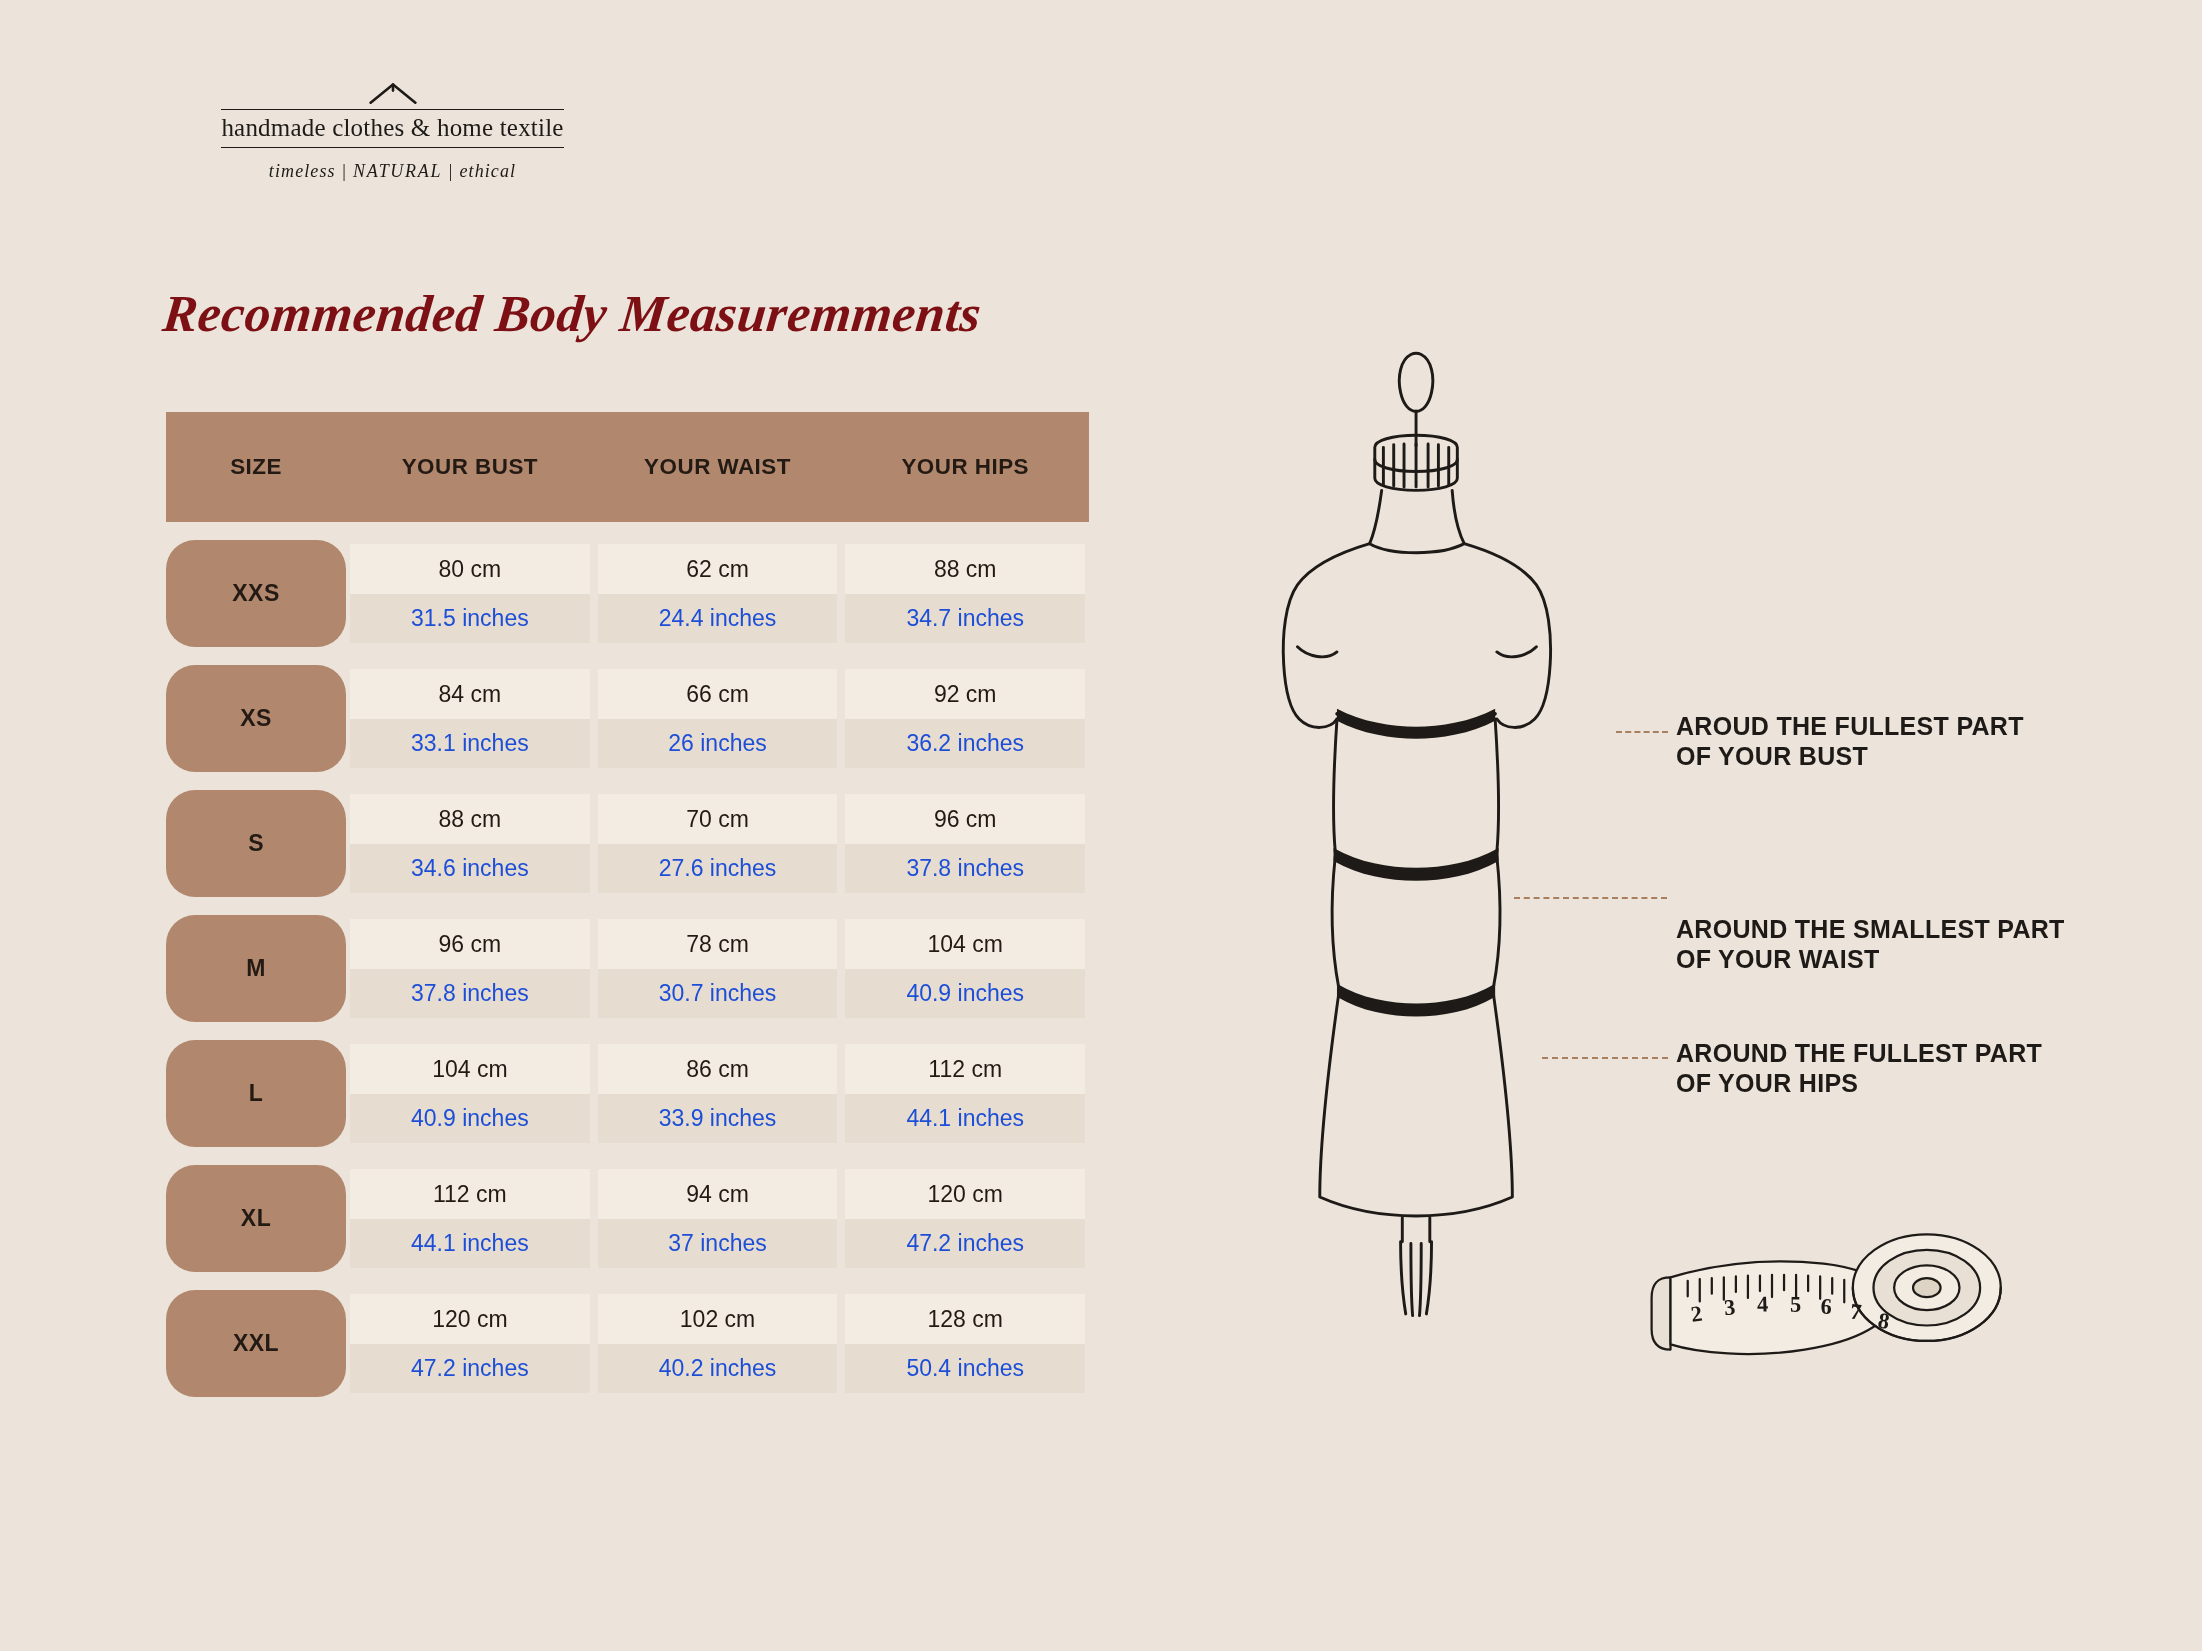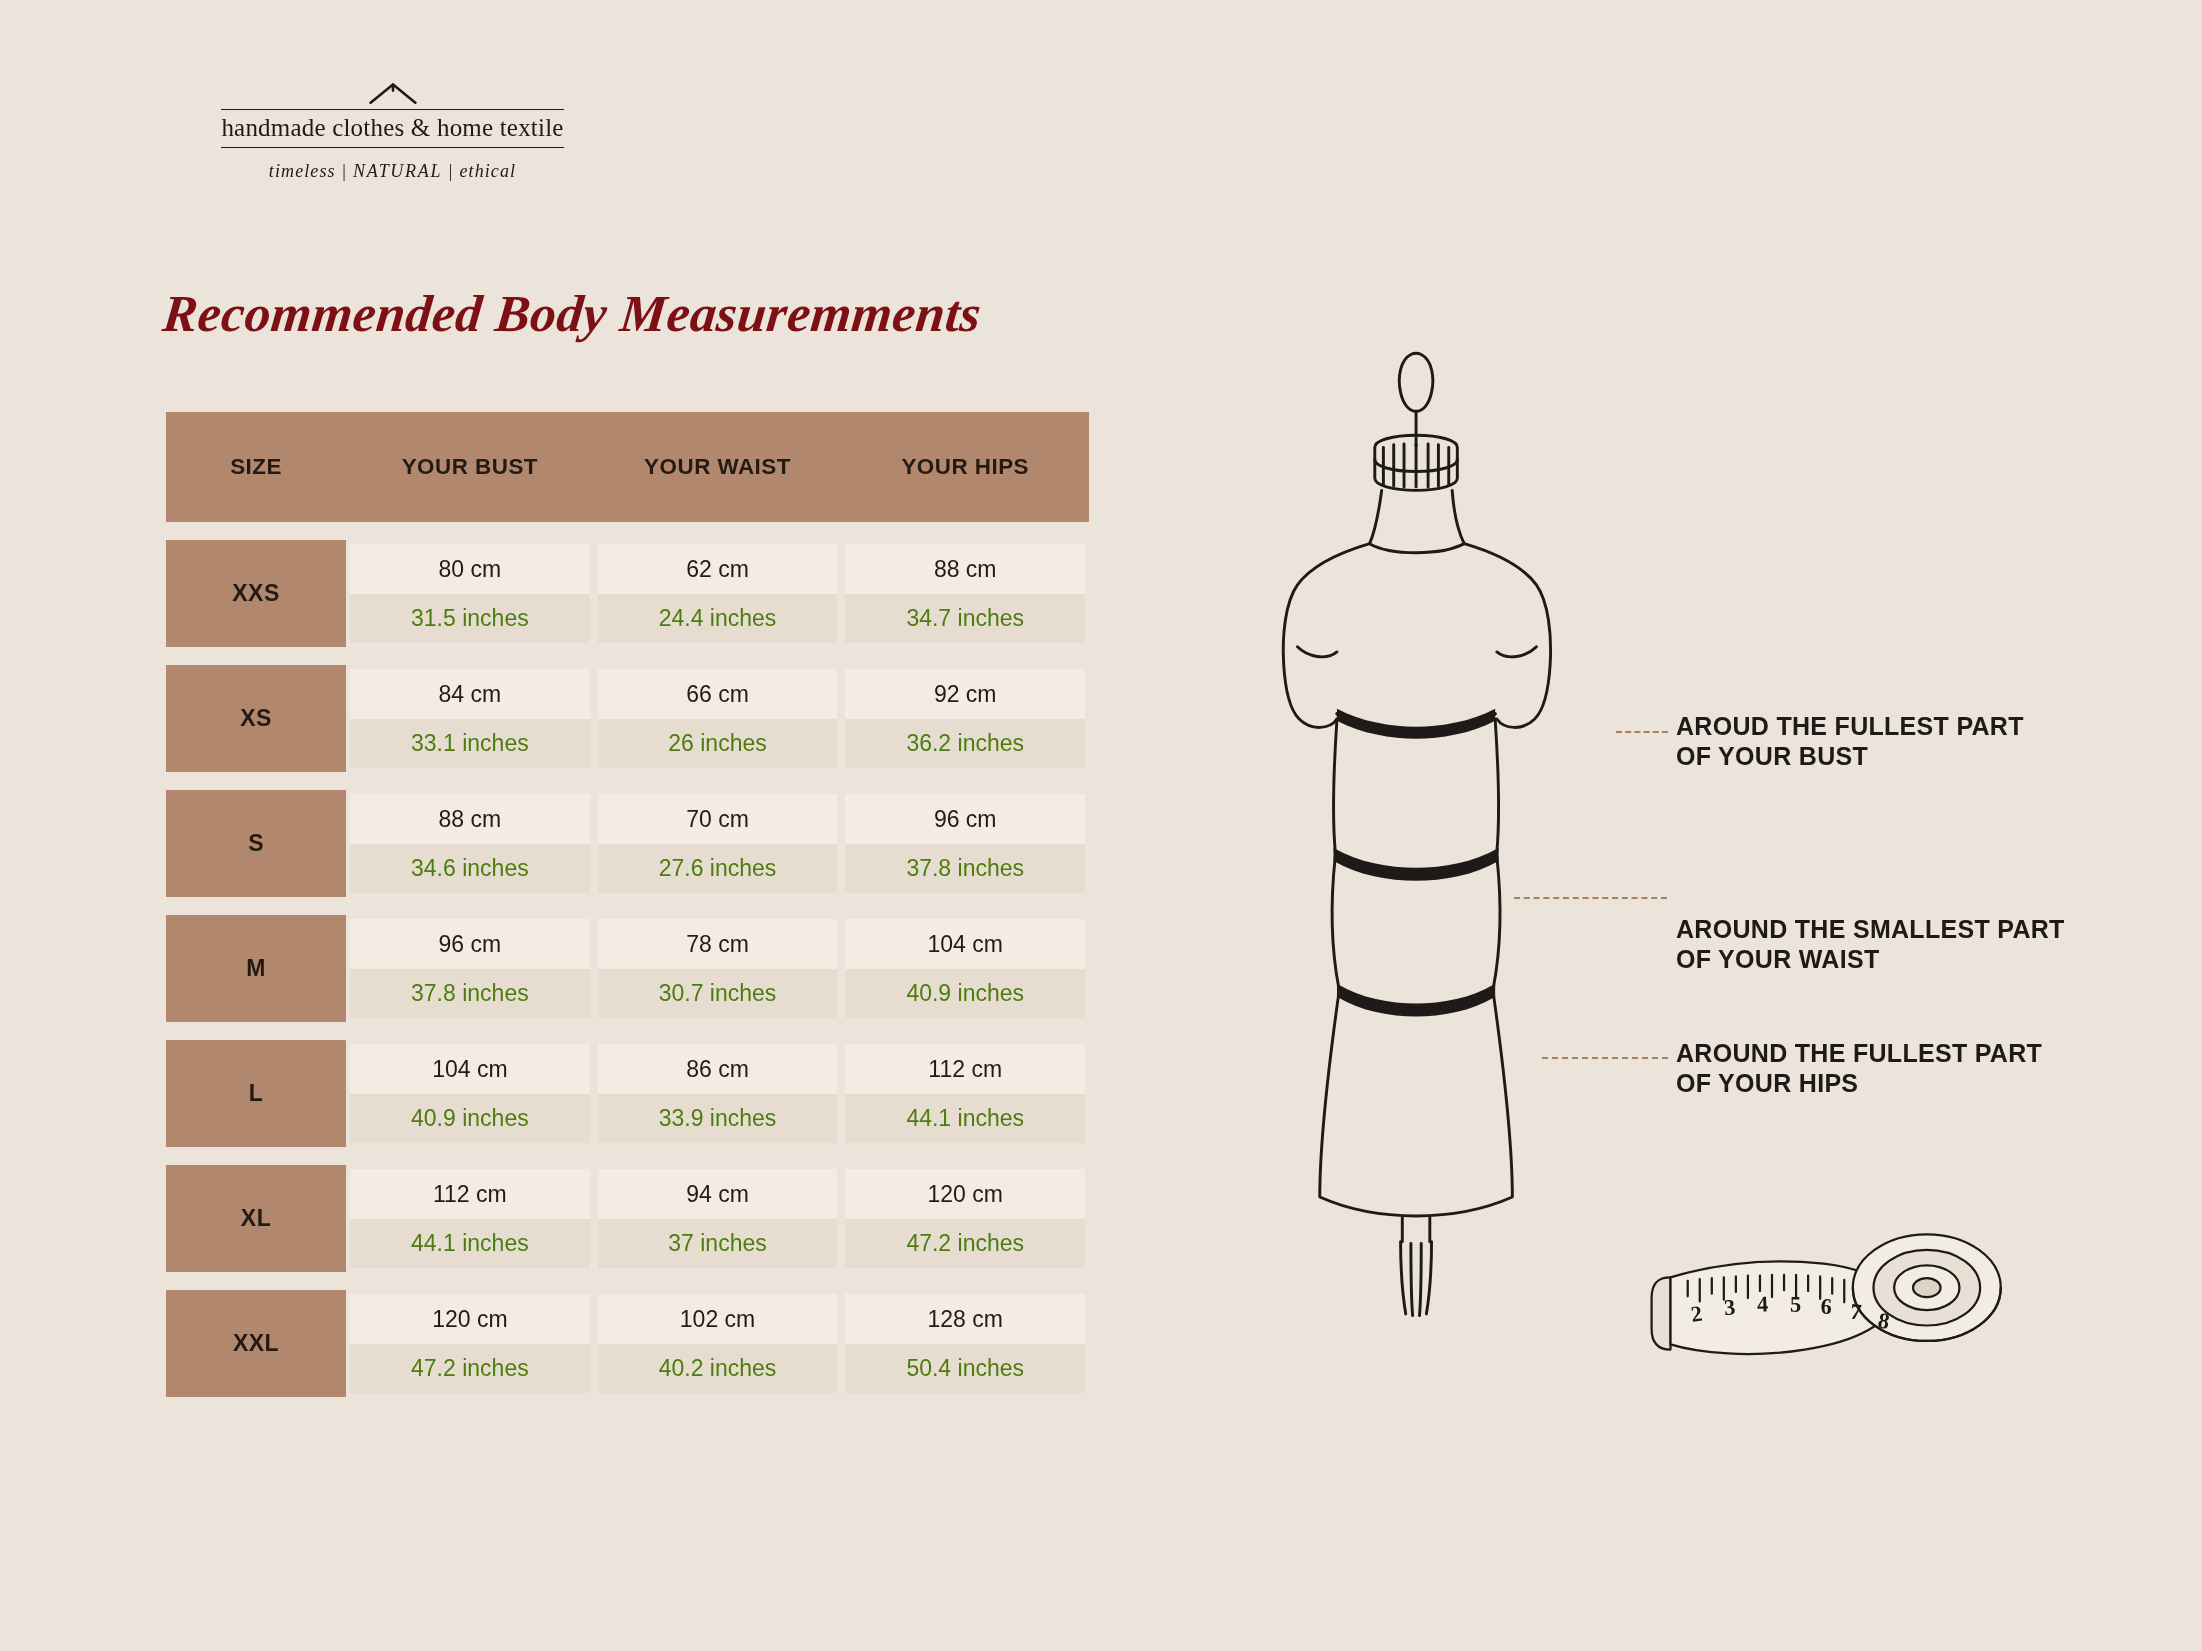--- a/index.html
+++ b/index.html
@@ -100,20 +100,21 @@
   .hdr-col  { width: 248px; }
   .size-cell {
     background: #b1886e;
     color: #241a14;
     font-size: 23px;
     font-weight: bold;
     text-align: center;
     height: 99px;
     vertical-align: middle;
     letter-spacing: 0.5px;
+    border-radius: 29px;
   }
   .val-cell {
     height: 99px;
     vertical-align: middle;
     text-align: center;
     padding: 0;
   }
   .val-inner {
     display: block;
     height: 99px;
@@ -122,21 +123,21 @@
     display: block;
     background: #f2ece3;
     color: #241a14;
     font-size: 23px;
     line-height: 50px;
     height: 50px;
   }
   .val-in {
     display: block;
     background: #e6ddd0;
-    color: #4d7c0f;
+    color: #1d4ed8;
     font-size: 23px;
     line-height: 49px;
     height: 49px;
   }
 
   
   .illustration {
     position: absolute;
     left: 1153px;
     top: 344px;

